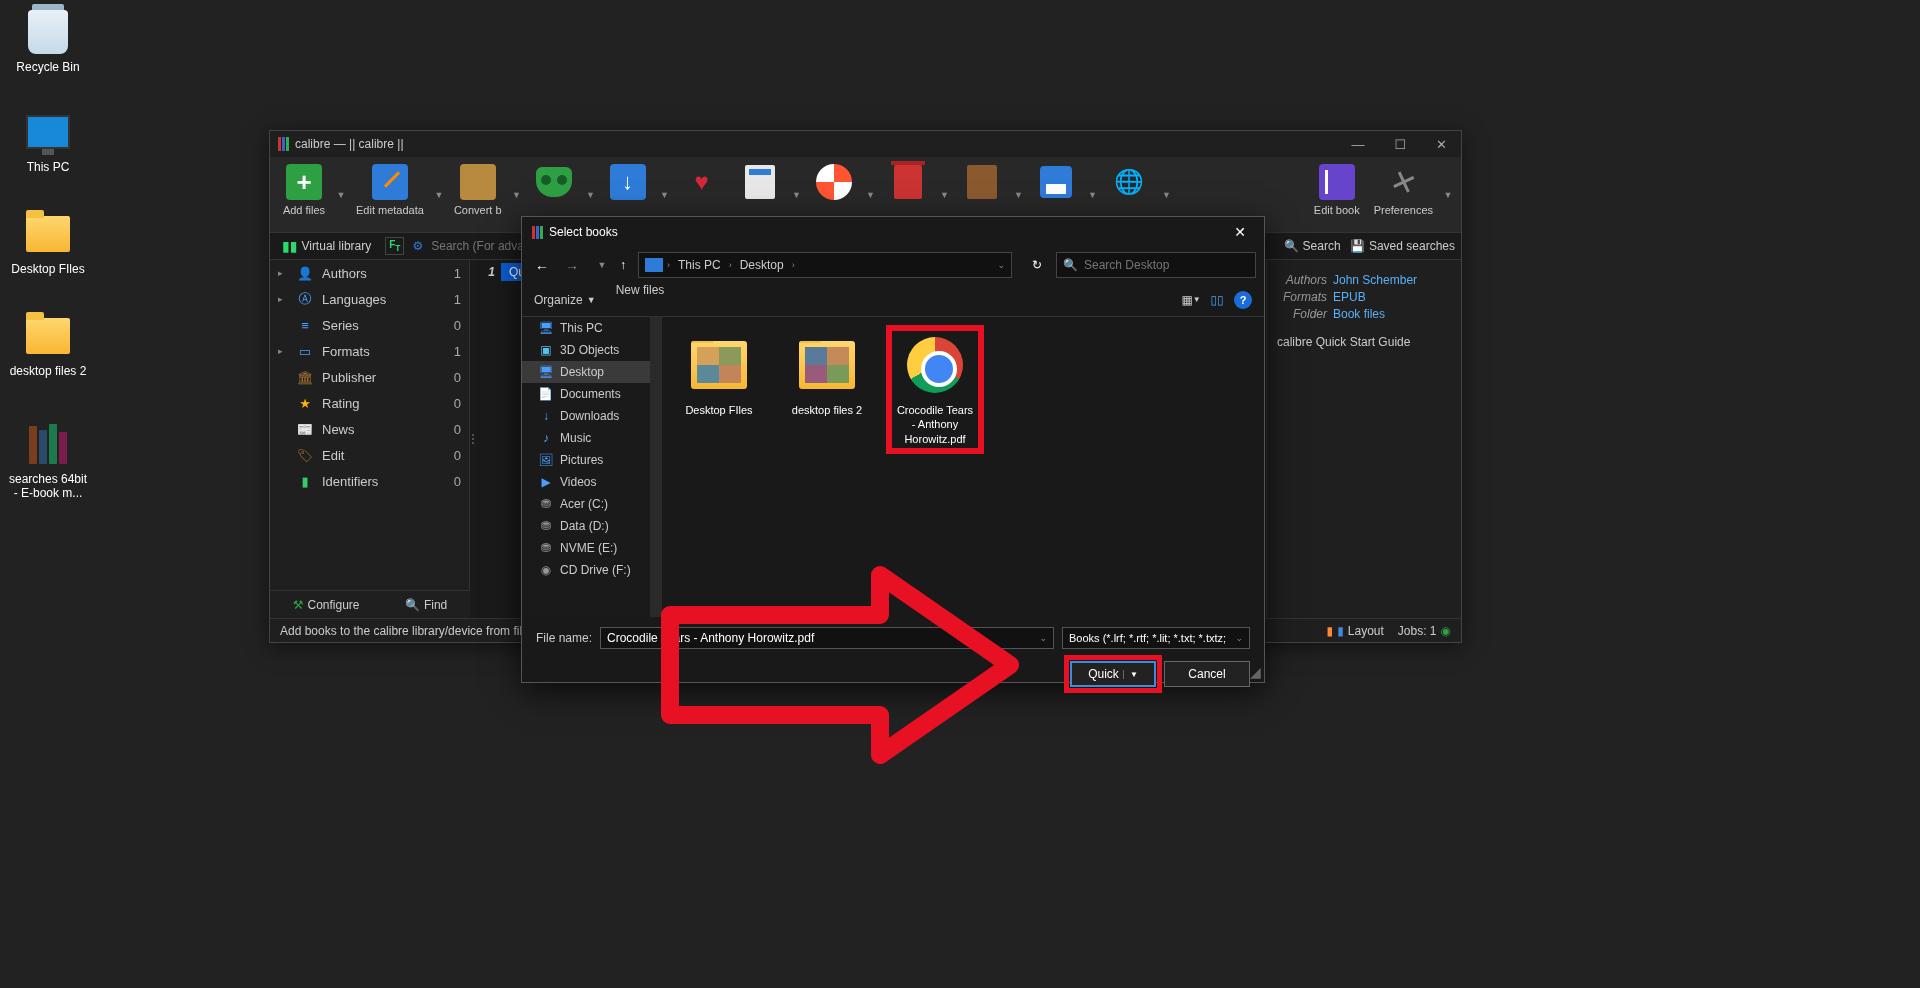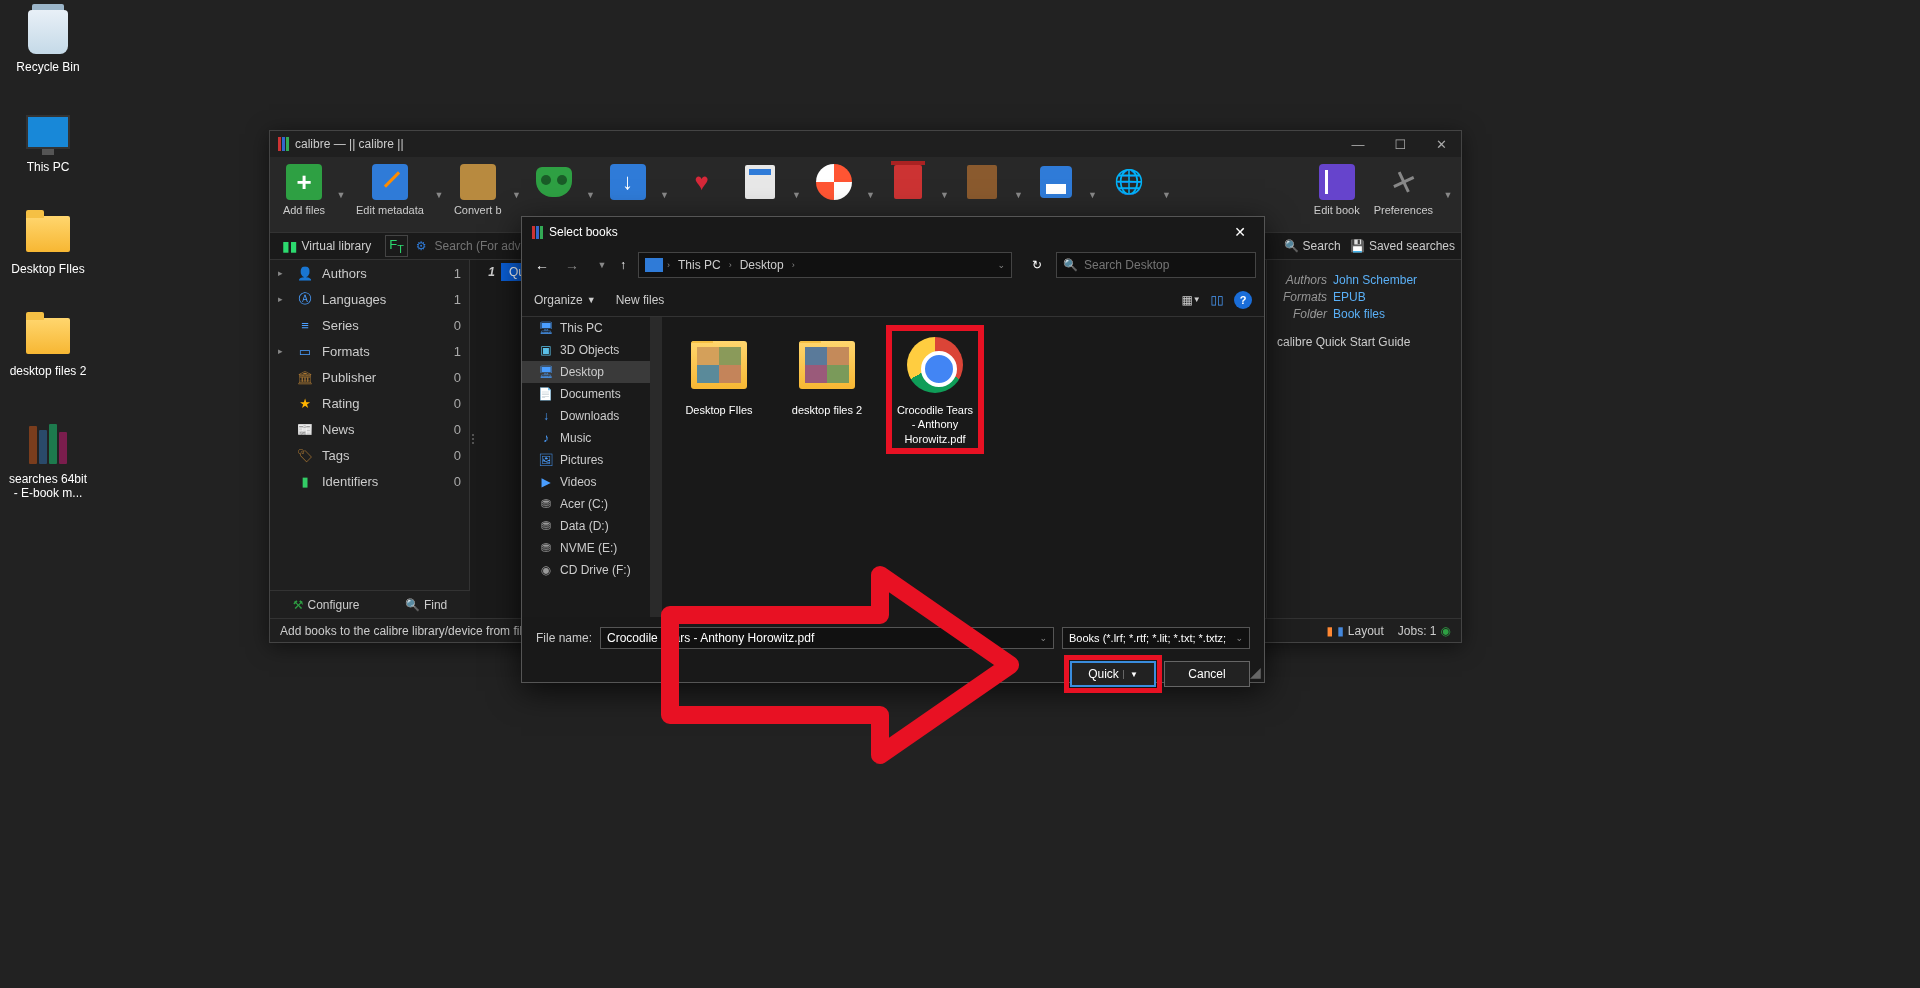--- a/index.html
+++ b/index.html
@@ -48,21 +48,21 @@
 .tool-remove{width:28px;height:34px;background:#cc3333;border-radius:2px;position:relative;} .tool-remove::before{content:'';position:absolute;top:-4px;left:-3px;right:-3px;height:4px;background:#aa2222;}
 .tool-lib{background:#8a5a2e;border-radius:2px;width:30px;height:34px;}
 .tool-save{background:#2f7bd8;border-radius:4px;position:relative;width:32px;height:32px;} .tool-save::after{content:'';position:absolute;bottom:4px;left:6px;right:6px;height:10px;background:#fff;}
 .tool-connect{color:#2f7bd8;font-size:30px;}
 .tool-editbook{background:#6644cc;border-radius:4px;position:relative;} .tool-editbook::after{content:'';position:absolute;width:3px;height:24px;background:#fff;left:6px;top:6px;}
 .tool-prefs{position:relative;} .tool-prefs::before{content:'✕';font-size:30px;color:#888;transform:rotate(20deg);display:block;}
 
 .searchbar { height:28px; background:#1a1a1a; display:flex; align-items:center; padding:0 6px; gap:8px; font-size:12px; border-top:1px solid #333; border-bottom:1px solid #333;}
 .searchbar .vlib-btn { display:flex; align-items:center; gap:4px; padding:2px 6px; cursor:pointer;}
 .searchbar .sb-icon{color:#2cd96e;font-size:14px;}
-.searchbar .ft-icon{color:#2cd96e;font-size:13px;font-weight:normal;border:1px solid #444;padding:1px 3px;}
+.searchbar .ft-icon{color:#2cd96e;font-size:10px;font-weight:bold;border:1px solid #444;padding:1px 3px;}
 .searchbar .gear-icon{color:#2f7bd8;}
 .searchbar input{background:transparent;border:none;color:#888;flex:1;outline:none;font-size:12px;}
 .searchbar .sb-right{margin-left:auto;display:flex;gap:10px;align-items:center;}
 
 .cal-body { display:flex; height:calc(100% - 26px - 75px - 28px - 24px);}
 .cal-sidebar { width:200px; background:#1f1f1f; border-right:1px solid #333; font-size:13px;}
 .cal-sidebar .cat-row{display:flex;align-items:center;padding:5px 8px;cursor:pointer;gap:8px;}
 .cal-sidebar .expand-arrow{width:10px;color:#888;font-size:9px;}
 .cal-sidebar .cat-icon{width:18px;height:16px;display:flex;align-items:center;justify-content:center;font-size:13px;}
 .cal-sidebar .cat-count{margin-left:auto;color:#aaa;}
@@ -111,21 +111,21 @@
 .fd-nav .nav-up{color:#fff;cursor:pointer;}
 .fd-breadcrumb{flex:1;height:26px;background:#111;border:1px solid #444;display:flex;align-items:center;padding:0 6px;gap:4px;margin:0 6px;}
 .fd-breadcrumb .bc-icon{width:18px;height:14px;background:#2f7bd8;display:inline-block;}
 .fd-breadcrumb .bc-sep{color:#888;font-size:9px;}
 .fd-breadcrumb .bc-item{cursor:pointer;padding:2px 4px;}
 .fd-breadcrumb .bc-drop{margin-left:auto;color:#888;font-size:9px;}
 .fd-refresh{width:26px;height:26px;display:flex;align-items:center;justify-content:center;cursor:pointer;color:#fff;}
 .fd-search{width:200px;height:26px;background:#111;border:1px solid #444;display:flex;align-items:center;padding:0 6px;gap:6px;}
 .fd-search input{background:transparent;border:none;outline:none;color:#888;font-size:12px;flex:1;}
 
-.fd-toolbar{height:34px;display:flex;align-items:center;padding:0 12px;gap:20px;font-size:12px;border-bottom:1px solid #333;}
+.fd-toolbar{height:34px;display:flex;padding:0 12px;gap:20px;font-size:12px;border-bottom:1px solid #333;}
 .fd-toolbar .org-btn{display:flex;align-items:center;gap:4px;cursor:pointer;}
 .fd-toolbar .tb-right{margin-left:auto;display:flex;gap:8px;align-items:center;}
 .fd-toolbar .view-icon{width:18px;height:16px;cursor:pointer;display:flex;align-items:center;justify-content:center;}
 .fd-toolbar .help-circle{width:18px;height:18px;border-radius:50%;background:#1a6dd8;color:#fff;display:flex;align-items:center;justify-content:center;font-size:11px;font-weight:bold;cursor:pointer;}
 
 .fd-body{display:flex;height:300px;}
 .fd-tree{width:140px;background:#1a1a1a;font-size:12px;overflow:hidden;position:relative;}
 .fd-tree::after{content:'';position:absolute;right:0;top:0;bottom:0;width:12px;background:#2a2a2a;}
 .tree-item{display:flex;align-items:center;gap:6px;padding:4px 6px 4px 16px;cursor:pointer;white-space:nowrap;}
 .tree-item.selected{background:#3a3a3a;}
@@ -344,21 +344,21 @@
         </div>
         <div class="cat-row">
           <span class="expand-arrow"></span>
           <span class="cat-icon cat-news">📰</span>
           <span>News</span>
           <span class="cat-count">0</span>
         </div>
         <div class="cat-row">
           <span class="expand-arrow"></span>
           <span class="cat-icon cat-tags">🏷</span>
-          <span>Tags</span>
+          <span>Edit</span>
           <span class="cat-count">0</span>
         </div>
         <div class="cat-row">
           <span class="expand-arrow"></span>
           <span class="cat-icon cat-ident">▮</span>
           <span>Identifiers</span>
           <span class="cat-count">0</span>
         </div>
       </div>
     <div class="drag-handle">

